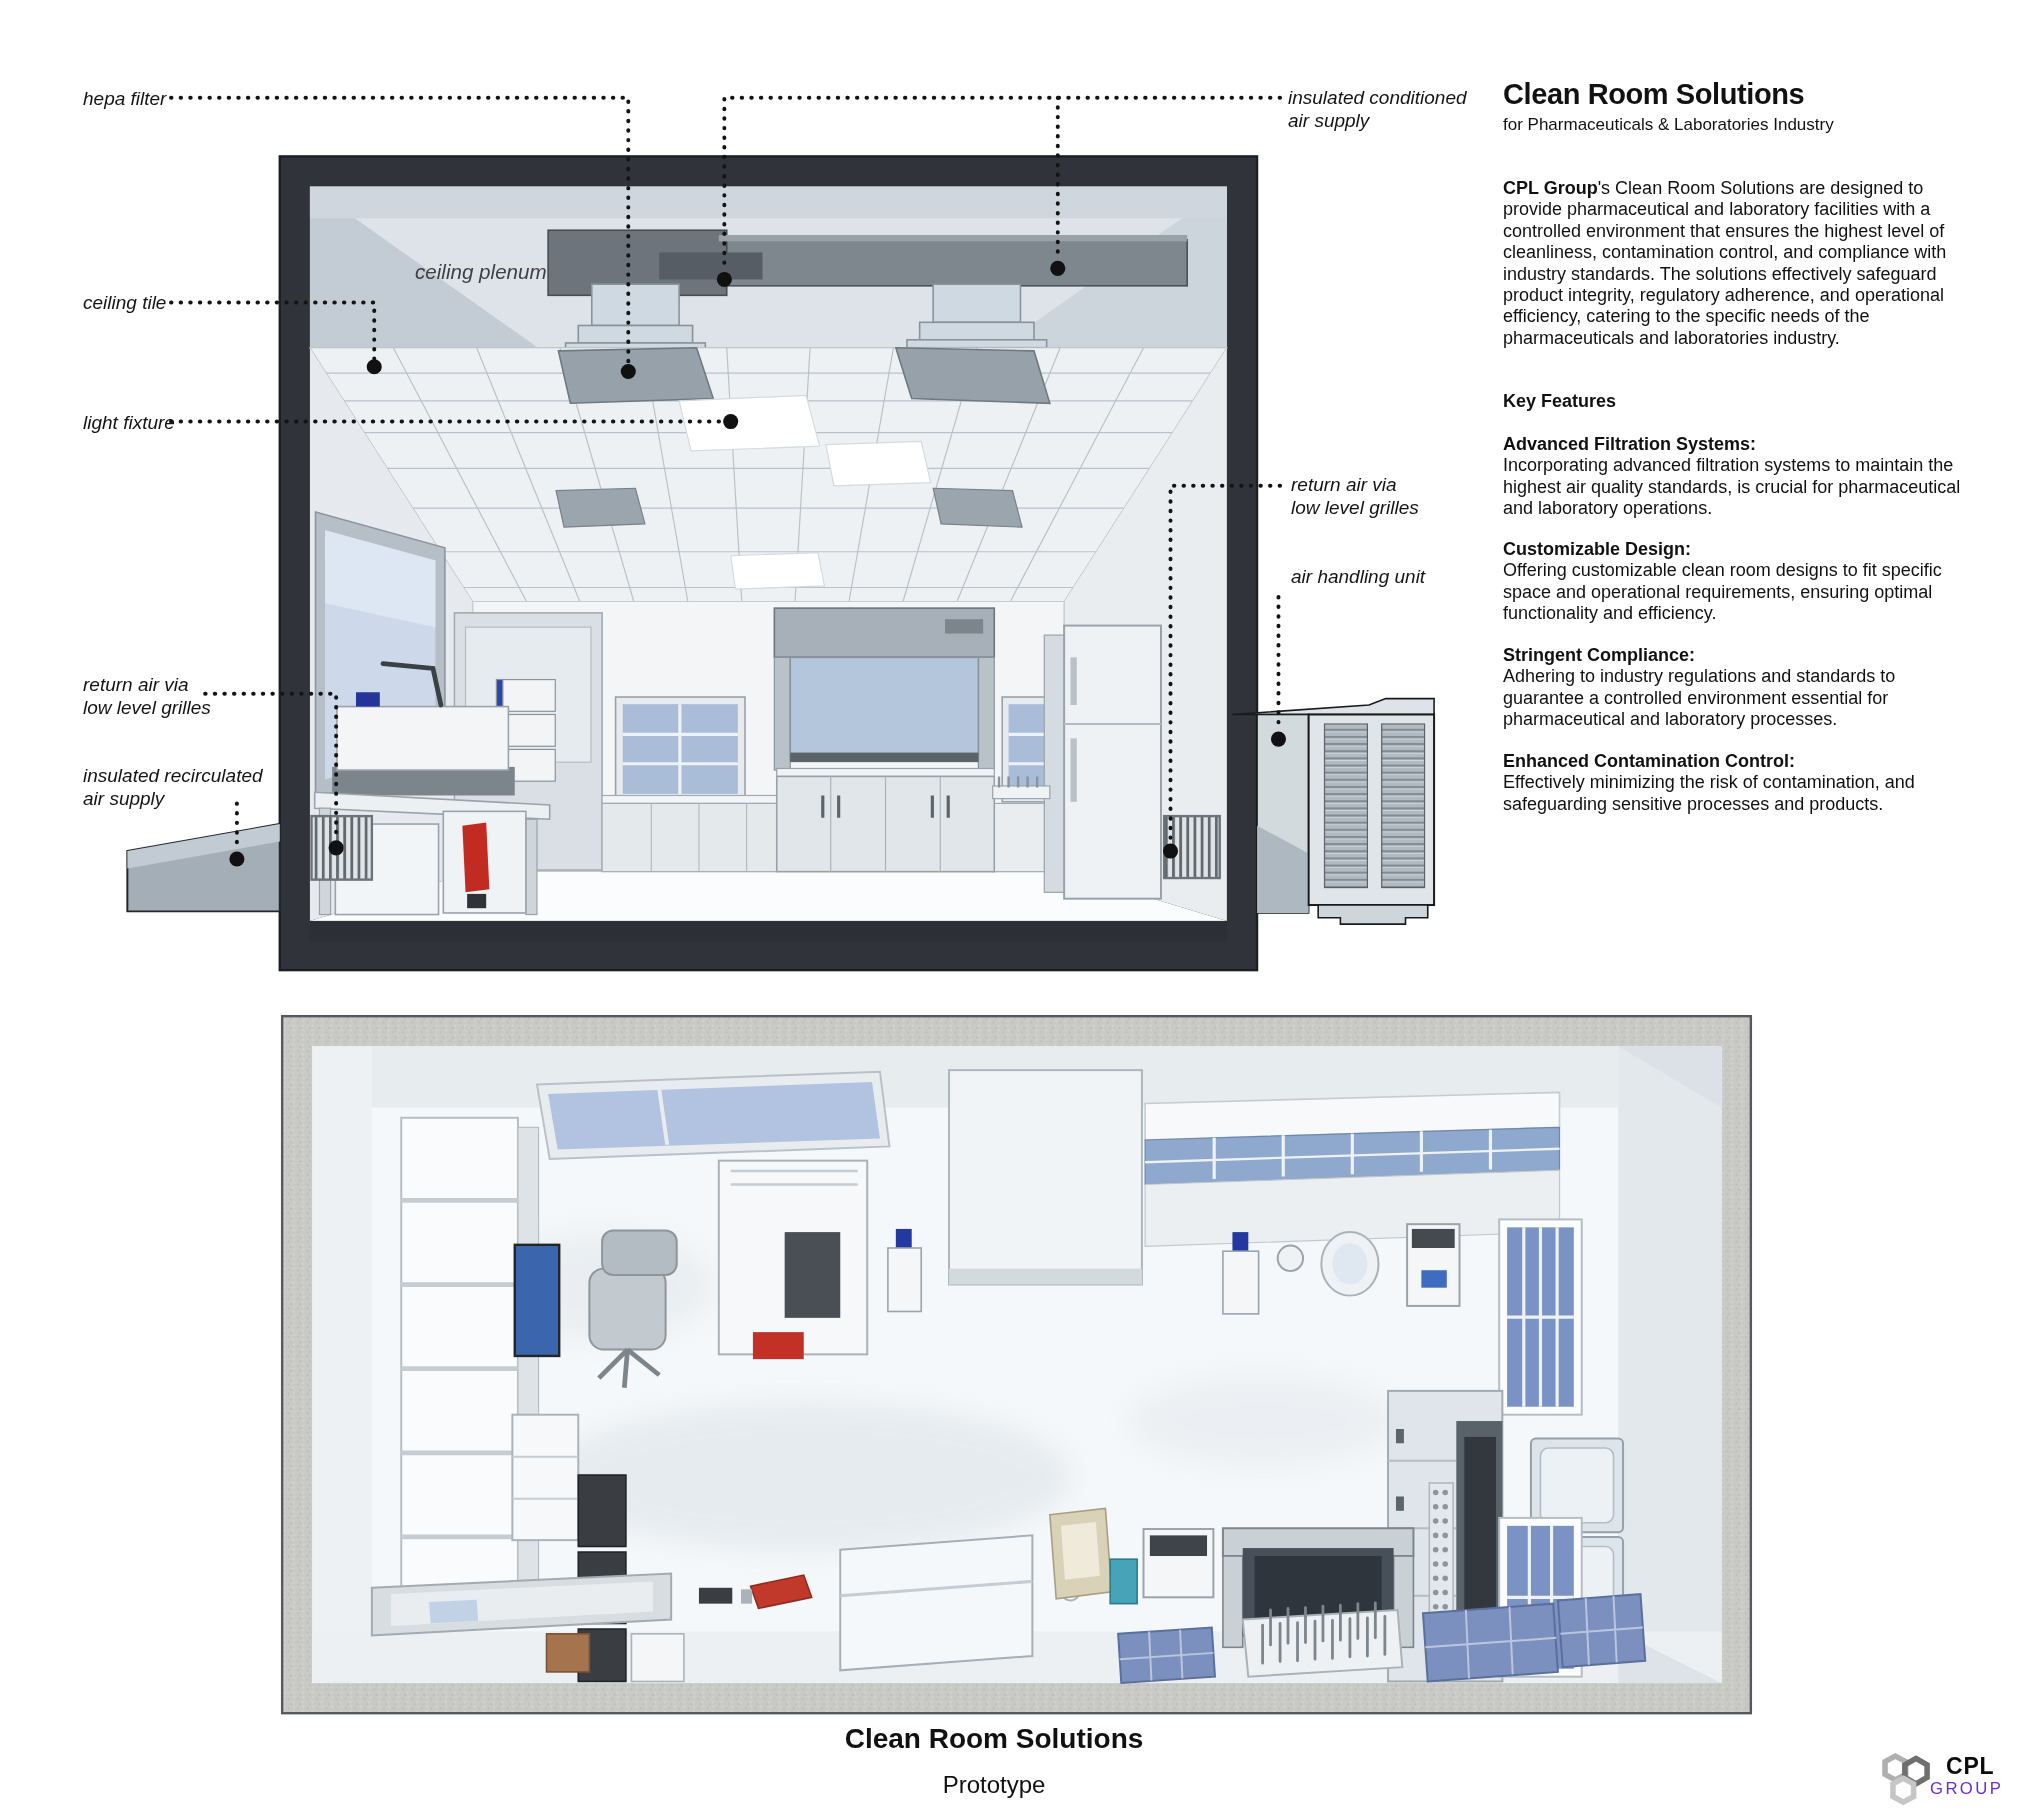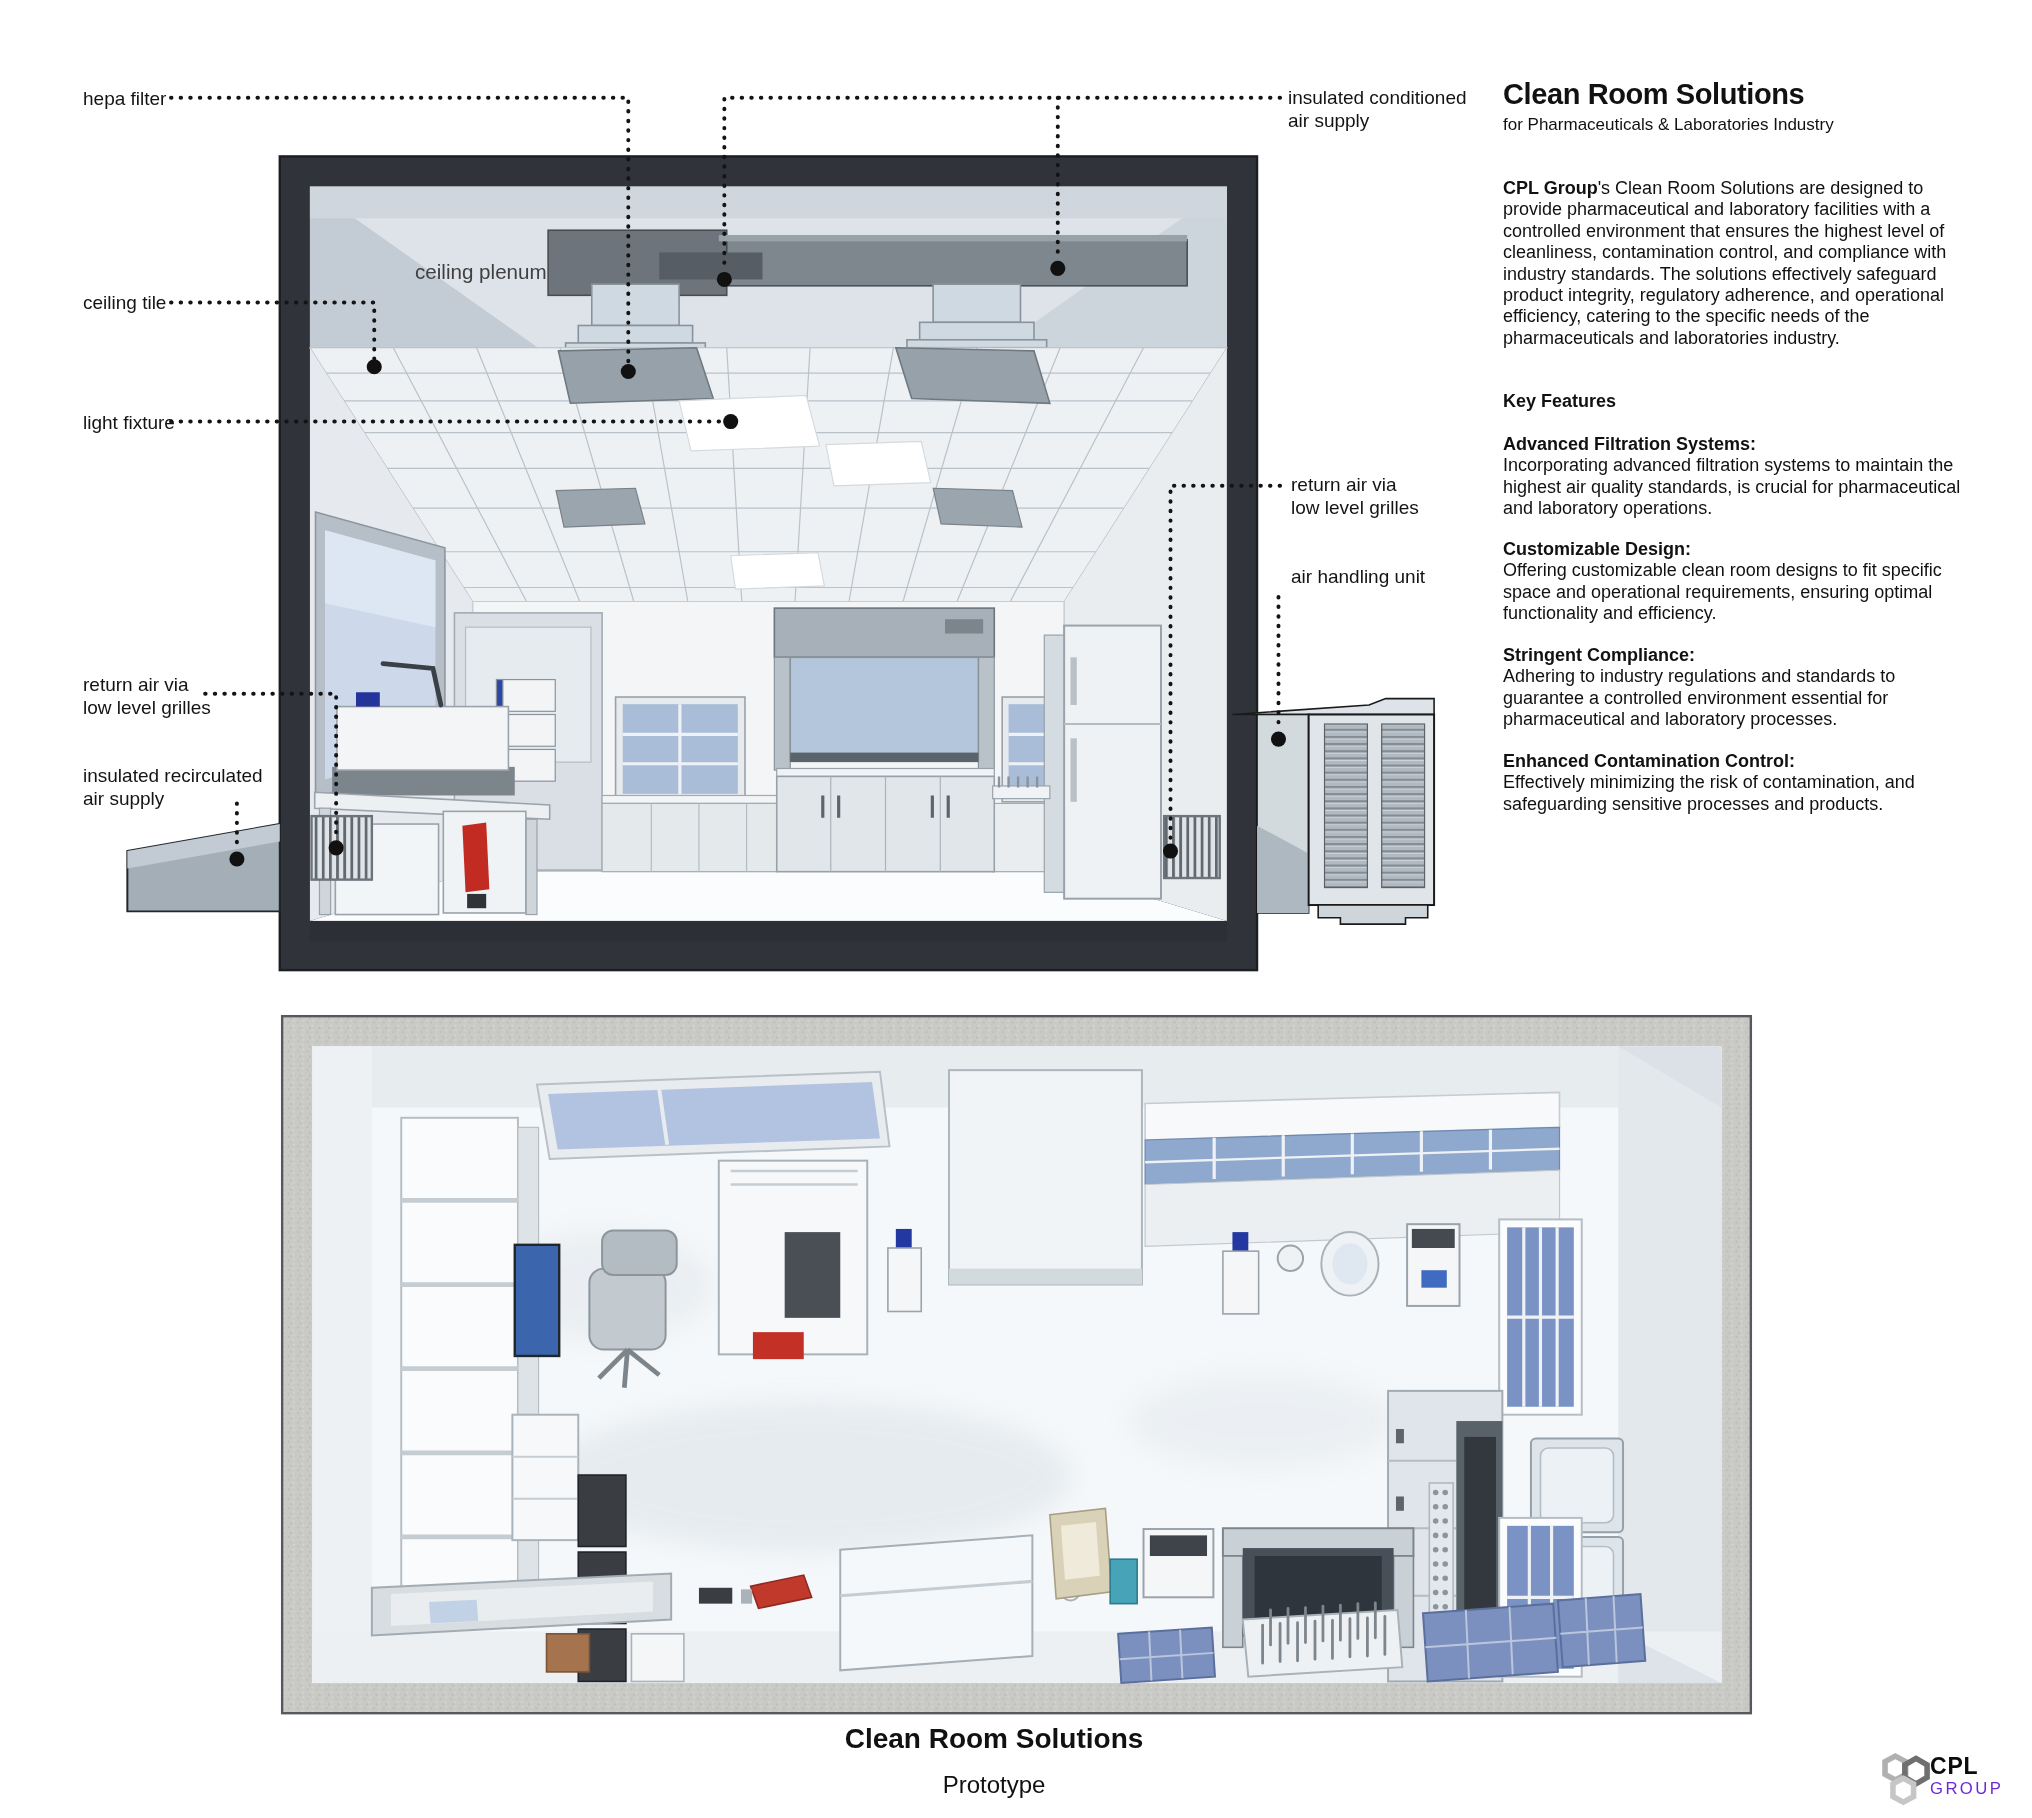--- a/index.html
+++ b/index.html
@@ -1,31 +1,31 @@
 <!DOCTYPE html>
 <html style="font-size:12.7px"><head>
 <meta charset="utf-8">
 <style>
   html,body{margin:0;padding:0;background:#ffffff;}
   body{width:2033px;height:1818px;position:relative;font-family:"Liberation Sans",sans-serif;color:#111;}
   #scene{position:absolute;left:0;top:0;z-index:1;}
   .txt{position:absolute;z-index:3;}
-  .callout{font-size:19px;line-height:23px;color:#141414;white-space:nowrap;}
+  .callout{font-size:19px;line-height:23px;color:#141414;white-space:nowrap;font-style:italic;}
   .plenum-label{font-size:20.6px;color:#404040;}
   .info-title{position:absolute;left:1503px;top:78px;font-size:29px;font-weight:bold;letter-spacing:-0.4px;}
   .info-sub{position:absolute;left:1503px;top:115px;font-size:17px;}
   .info-para{position:absolute;left:1503px;top:178px;width:465px;font-size:18px;line-height:21.4px;}
   .b{font-weight:bold;}
   .kf{position:absolute;left:1503px;font-size:18px;line-height:21.4px;width:476px;}
   .kf-h{font-weight:bold;}
   .caption{position:absolute;left:756px;top:1723px;width:476px;text-align:center;}
   .caption-title{font-size:28px;font-weight:bold;}
   .caption-sub{font-size:24px;margin-top:16px;}
   .logo{position:absolute;left:1876px;top:1750px;width:147px;height:56px;}
-  .logo-name{position:absolute;left:54px;top:3.2px;font-size:23px;font-weight:bold;letter-spacing:0.8px;color:#0c0c0c;}
+  .logo-name{position:absolute;left:54px;top:3.2px;font-size:23px;font-weight:bold;letter-spacing:0.8px;color:#0c0c0c;padding-left:16px;}
   .logo-suffix{position:absolute;left:54px;top:29px;font-size:16.7px;font-weight:500;letter-spacing:2.4px;color:#6d28d9;}
 </style>
 </head>
 <body>
 
 <svg id="scene" width="2033" height="1818" viewBox="0 0 2560 2290" xmlns="http://www.w3.org/2000/svg">
   <defs>
     <pattern id="concrete" width="12" height="12" patternUnits="userSpaceOnUse">
       <rect width="12" height="12" fill="#c9cac6"></rect>
       <rect x="2" y="3" width="2" height="2" fill="#b8b9b5"></rect>

